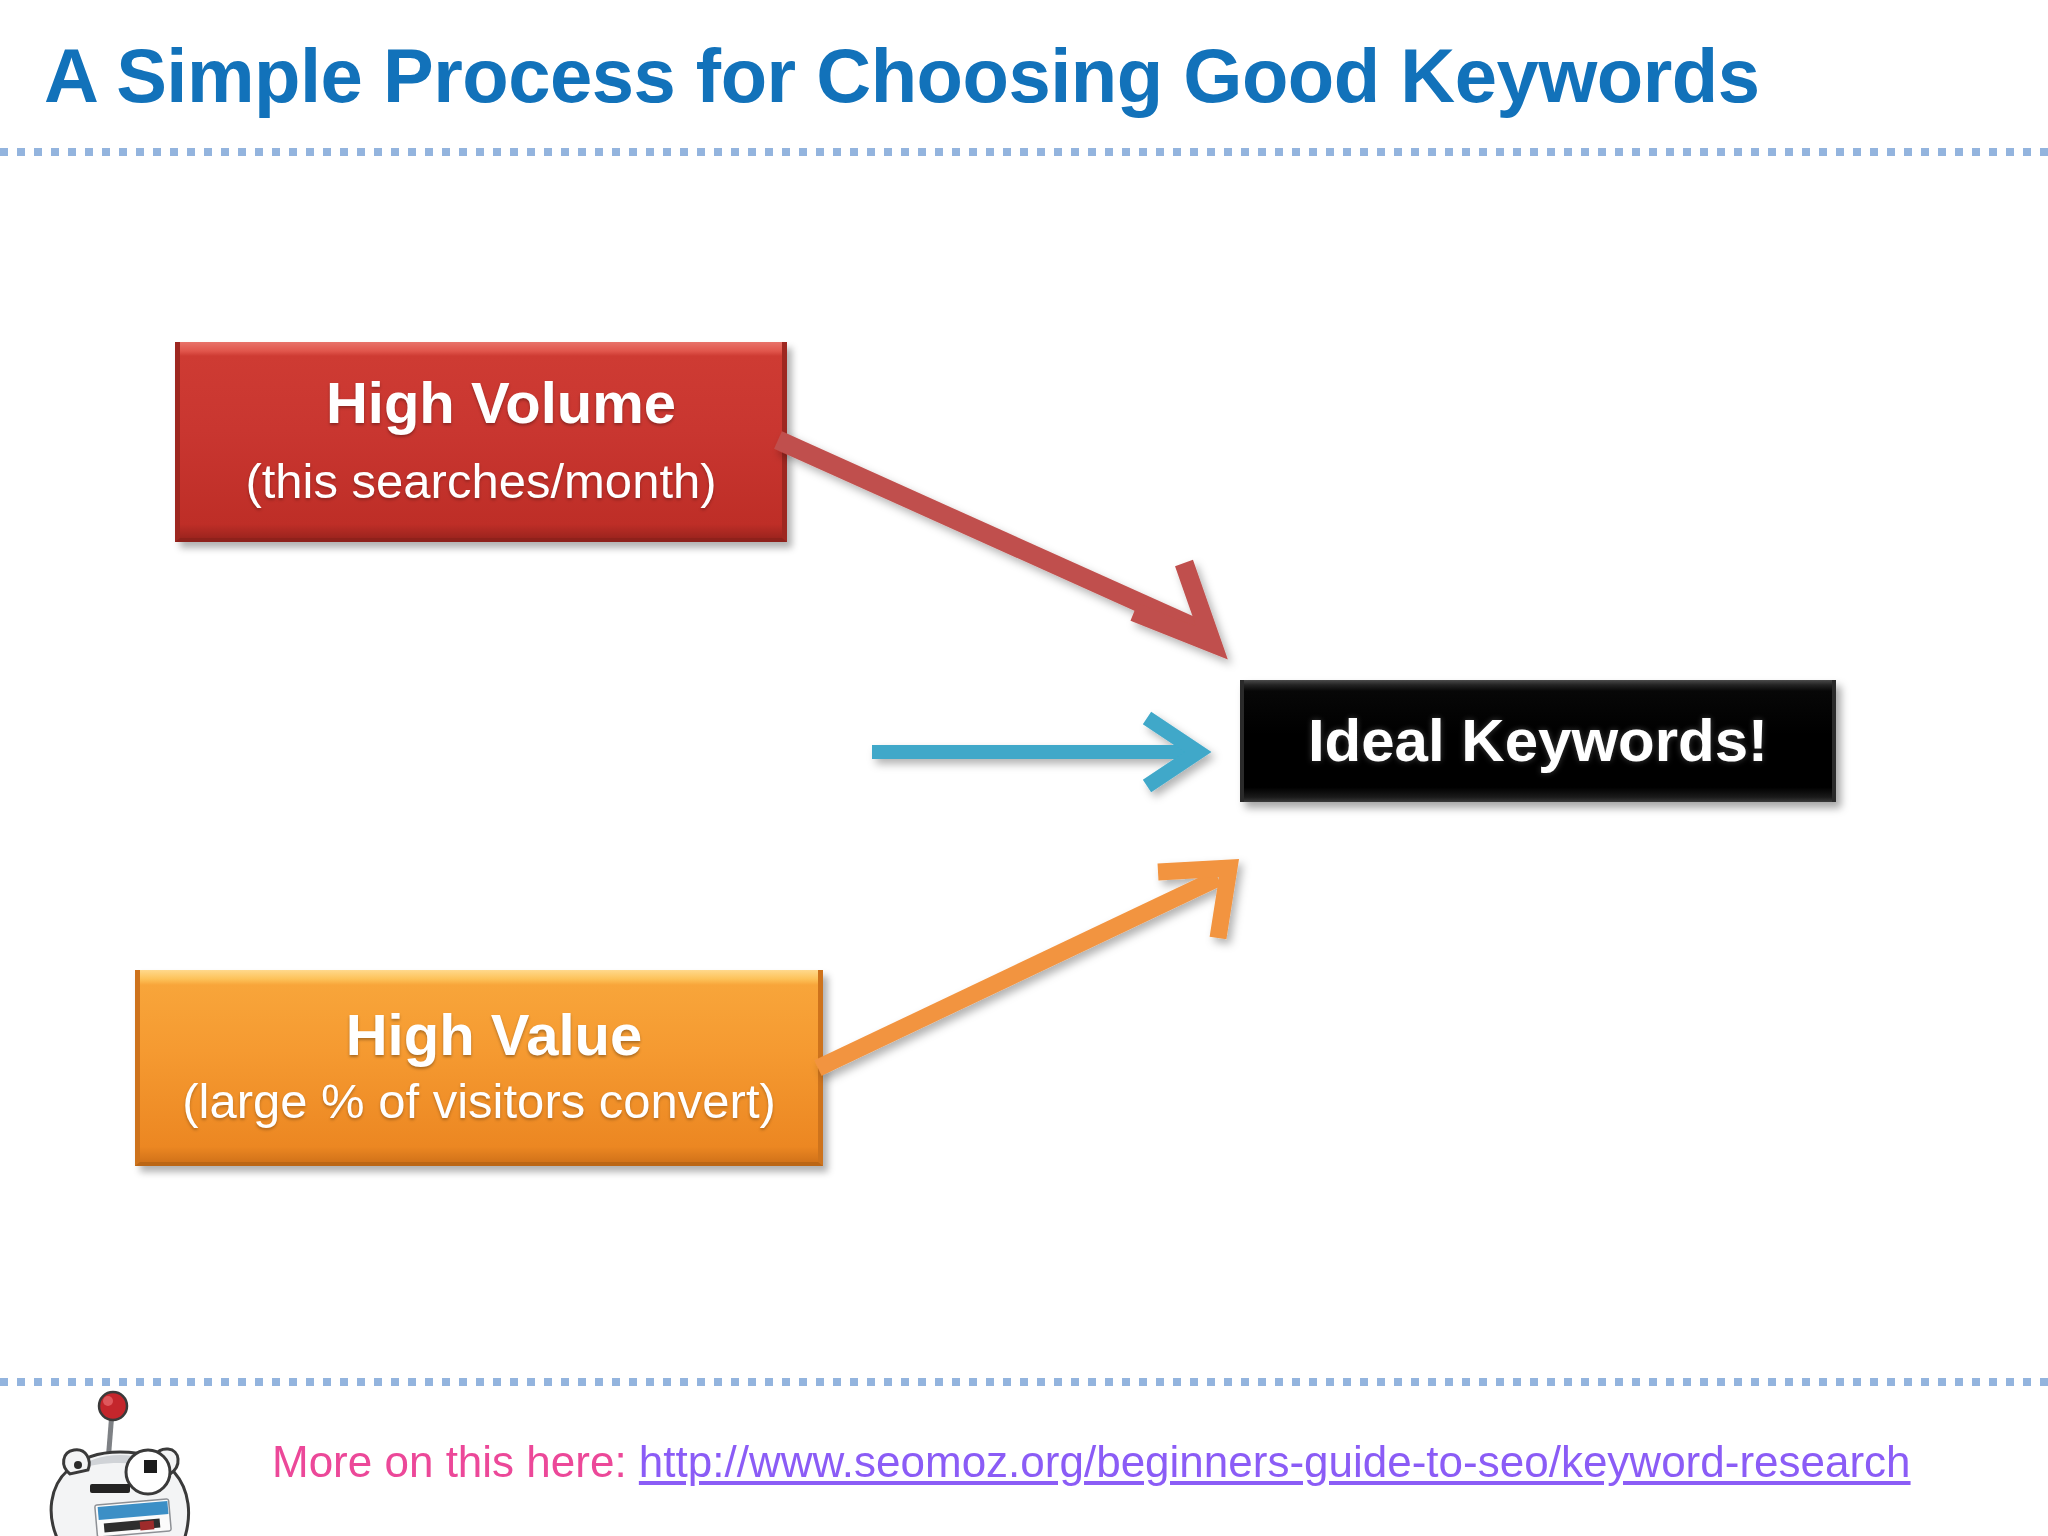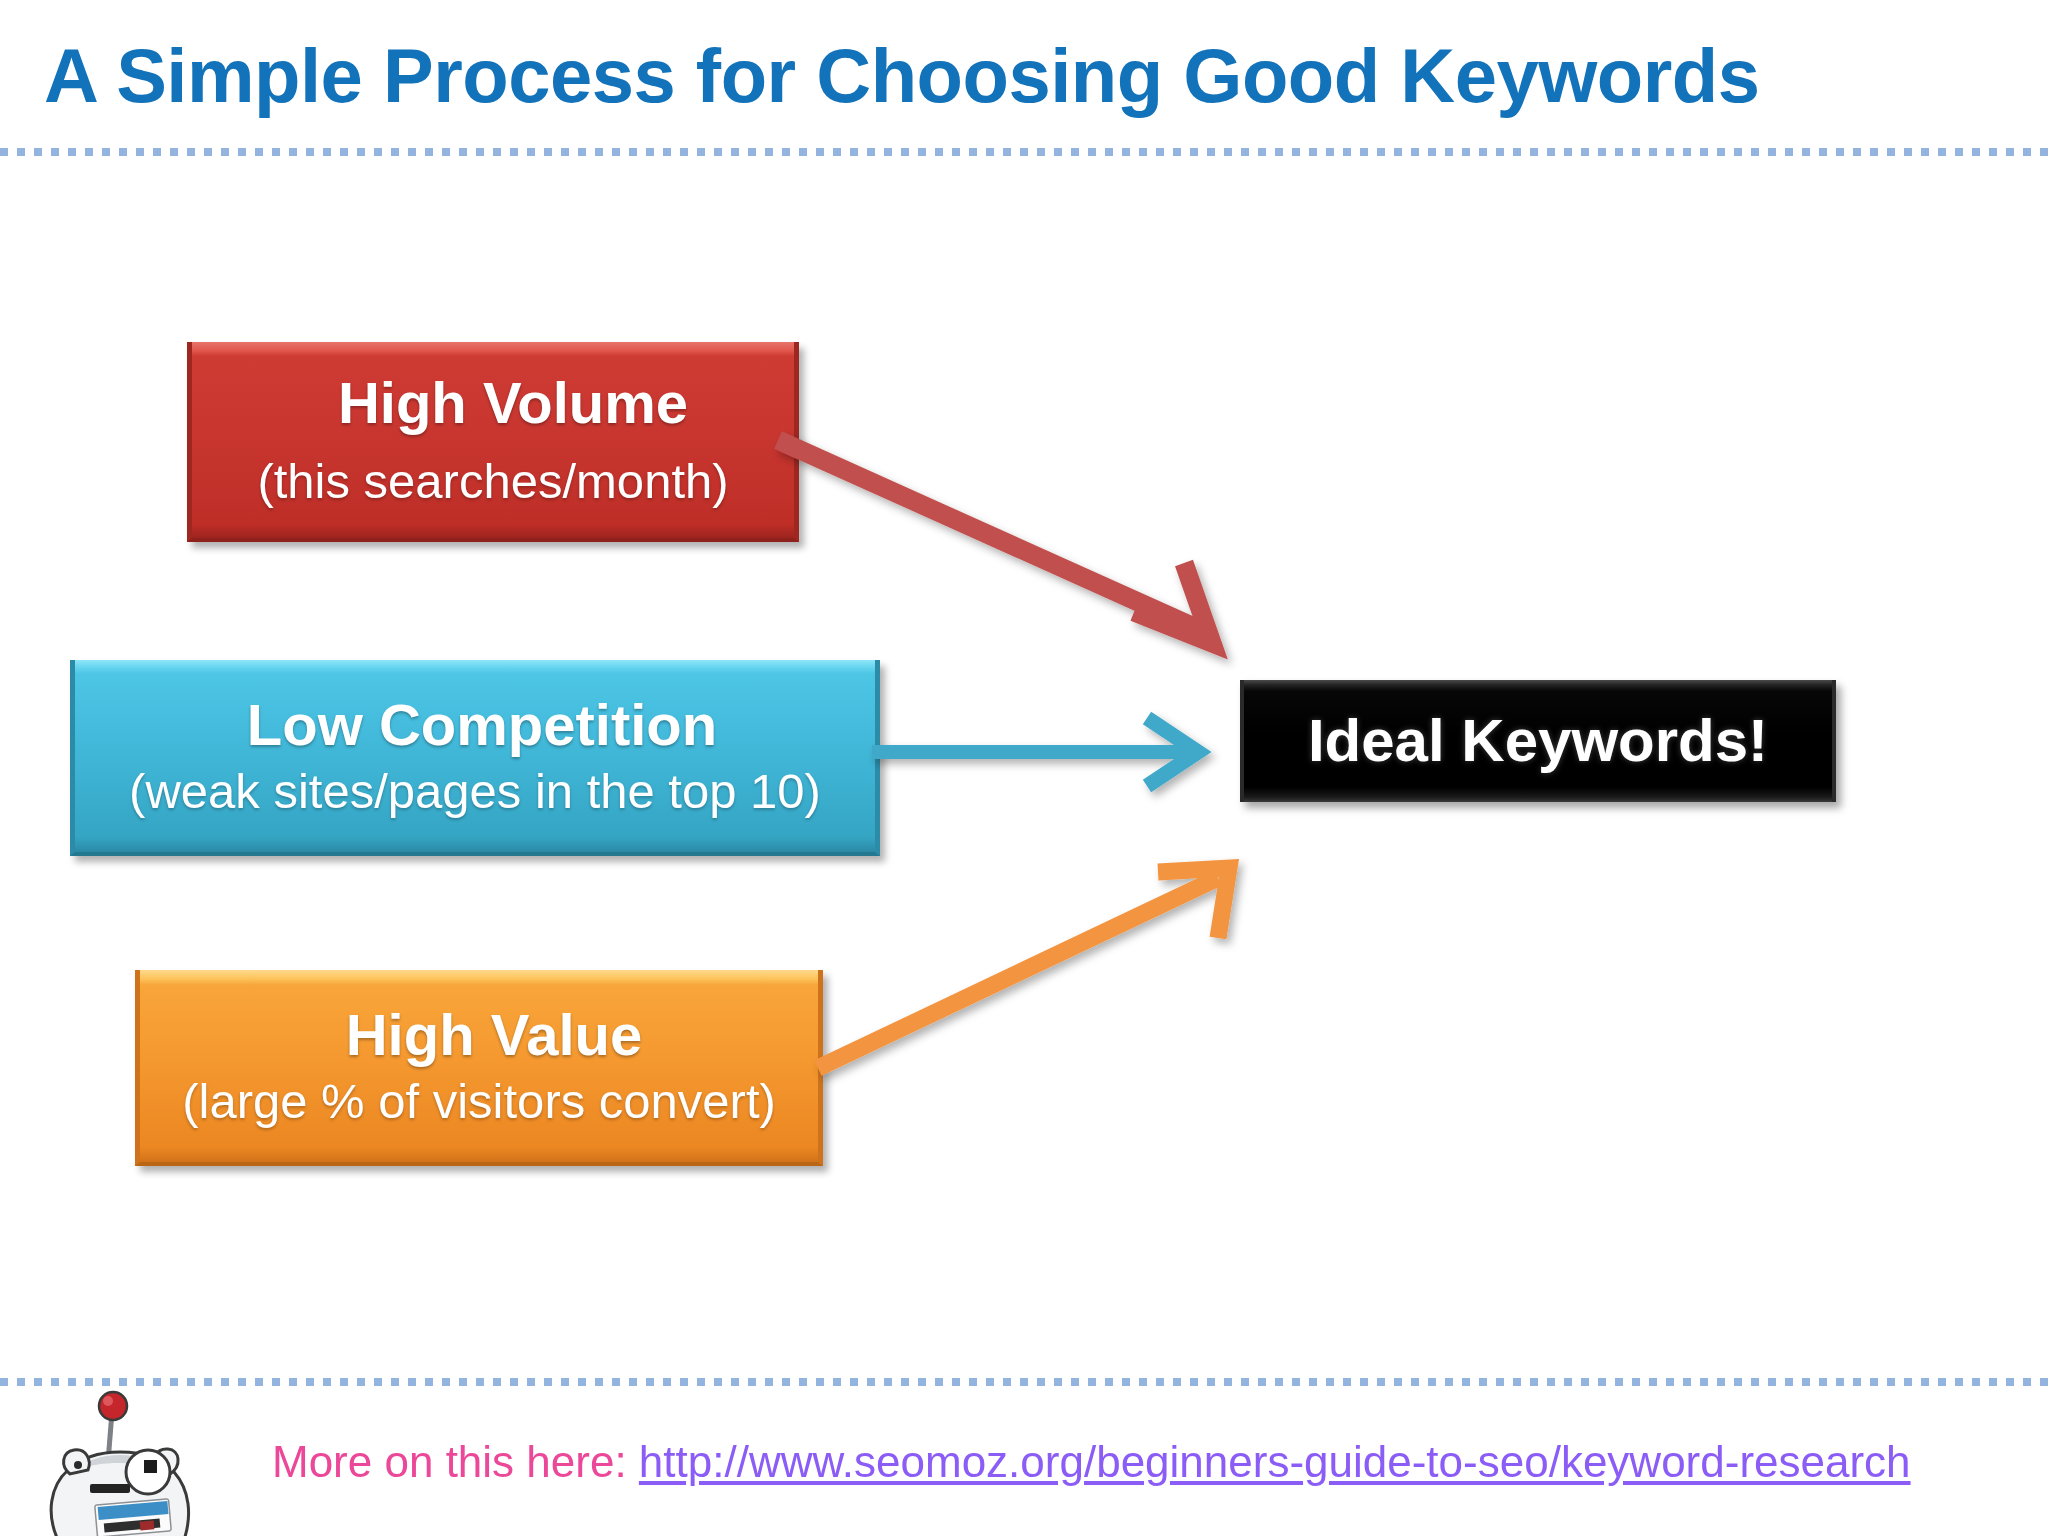--- a/index.html
+++ b/index.html
@@ -71,21 +71,21 @@
   .box .box-sub {
     font-weight: normal;
     font-size: 49px;
     line-height: 62px;
     text-shadow: 0 2px 3px rgba(0,0,0,0.25);
     white-space: nowrap;
   }
 
   
   #box-high-volume {
-    left: 187px;
+    left: 175px;
     top: 342px;
     width: 612px;
     height: 200px;
     background:
       linear-gradient(to bottom,
         #E8736A 0px, #E1564C 9px,
         #CE3B33 14px, #C93630 45%,
         #BE2E27 93%, #9D241E 100%);
     border-left: 5px solid #9E2720;
     border-right: 5px solid #9E2720;
@@ -195,24 +195,20 @@
 
   <div id="slide-title">A Simple Process for Choosing Good Keywords</div>
 
   <div class="dot-rule" id="rule-top"></div>
 
   <div class="box" id="box-high-volume">
     <div class="box-title">High Volume</div>
     <div class="box-sub">(this searches/month)</div>
   </div>
 
-  <div class="box" id="box-low-competition">
-    <div class="box-title">Low Competition</div>
-    <div class="box-sub">(weak sites/pages in the top 10)</div>
-  </div>
 
   <div class="box" id="box-ideal-keywords">
     <div class="box-title">Ideal Keywords!</div>
   </div>
 
   <div class="box" id="box-high-value">
     <div class="box-title">High Value</div>
     <div class="box-sub">(large % of visitors convert)</div>
   </div>
 

